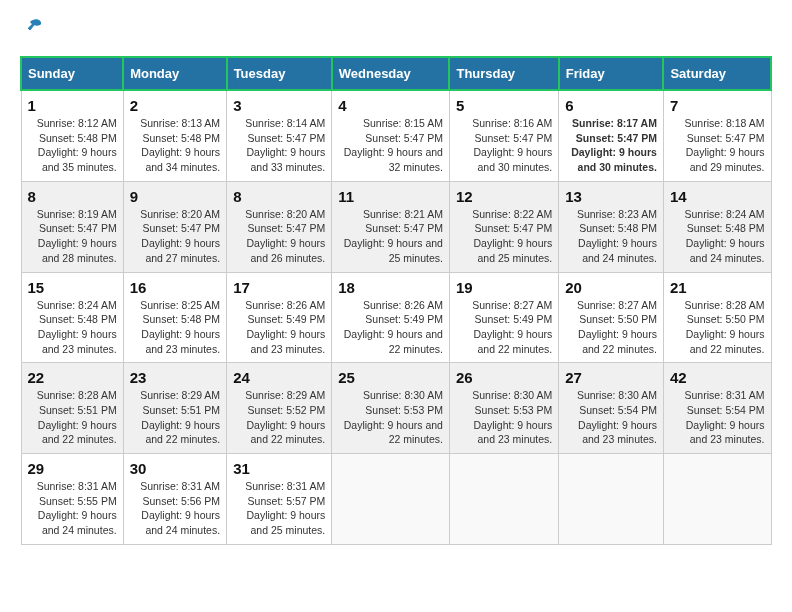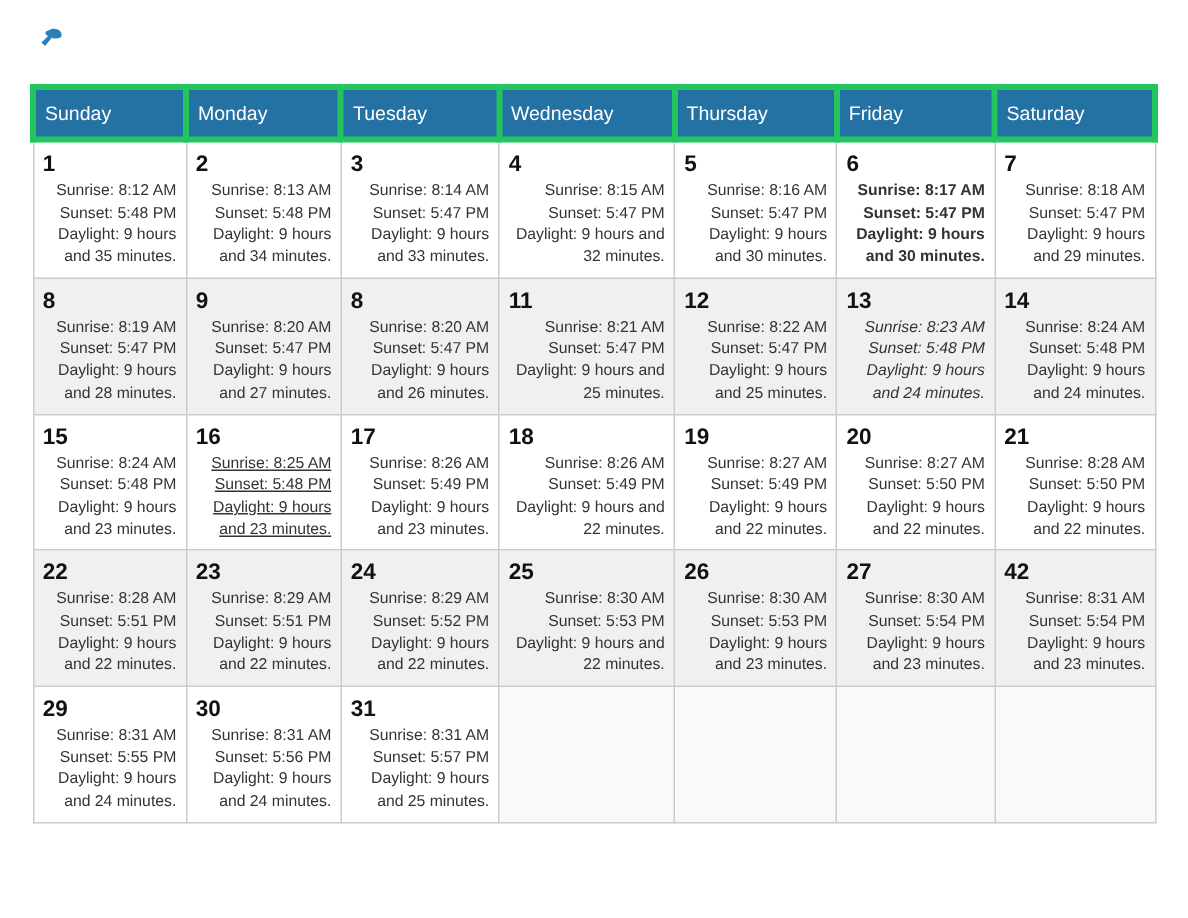--- a/index.html
+++ b/index.html
@@ -50,22 +50,22 @@
       font-size: 11px;
     }
     thead tr {
       background-color: #2471a3;
       color: white;
     }
     thead th {
       padding: 8px 6px;
       text-align: left;
       font-size: 13px;
-      font-weight: normal;
-      border: 4px solid #22c55e;
+      font-weight: bold;
+      border: 2px solid #22c55e;
     }
     tbody tr {
       background-color: #fff;
     }
     tbody tr:nth-child(even) {
       background-color: #f0f0f0;
     }
     tbody td {
       padding: 6px 6px;
       vertical-align: top;
@@ -195,41 +195,41 @@
 Daylight: 9 hours and 25 minutes.</div>
         </td>
         <td>
           <span class="day-num">12</span>
           <div class="day-info" style="white-space: pre-line;">Sunrise: 8:22 AM
 Sunset: 5:47 PM
 Daylight: 9 hours and 25 minutes.</div>
         </td>
         <td>
           <span class="day-num">13</span>
-          <div class="day-info" style="white-space: pre-line; font-style: italic;">Sunrise: 8:23 AM
+          <div class="day-info" style="white-space: pre-line;">Sunrise: 8:23 AM
 Sunset: 5:48 PM
 Daylight: 9 hours and 24 minutes.</div>
         </td>
         <td>
           <span class="day-num">14</span>
           <div class="day-info" style="white-space: pre-line;">Sunrise: 8:24 AM
 Sunset: 5:48 PM
 Daylight: 9 hours and 24 minutes.</div>
         </td>
       </tr>
       <tr>
         <td>
           <span class="day-num">15</span>
           <div class="day-info" style="white-space: pre-line;">Sunrise: 8:24 AM
 Sunset: 5:48 PM
 Daylight: 9 hours and 23 minutes.</div>
         </td>
         <td>
           <span class="day-num">16</span>
-          <div class="day-info" style="white-space: pre-line; text-decoration: underline;">Sunrise: 8:25 AM
+          <div class="day-info" style="white-space: pre-line;">Sunrise: 8:25 AM
 Sunset: 5:48 PM
 Daylight: 9 hours and 23 minutes.</div>
         </td>
         <td>
           <span class="day-num">17</span>
           <div class="day-info" style="white-space: pre-line;">Sunrise: 8:26 AM
 Sunset: 5:49 PM
 Daylight: 9 hours and 23 minutes.</div>
         </td>
         <td>

